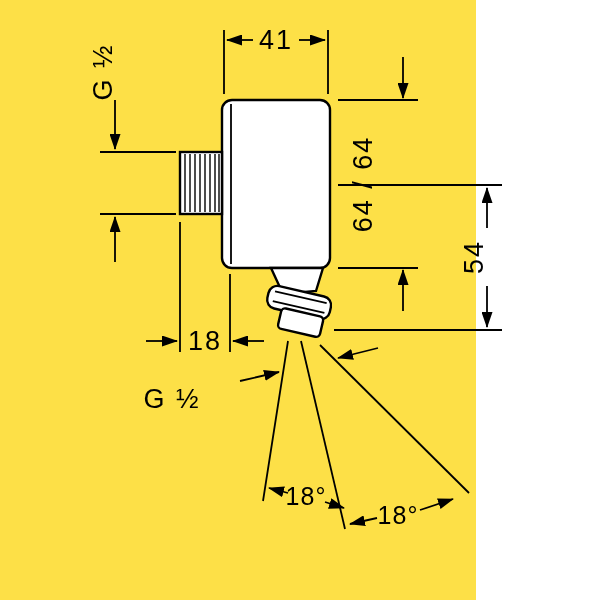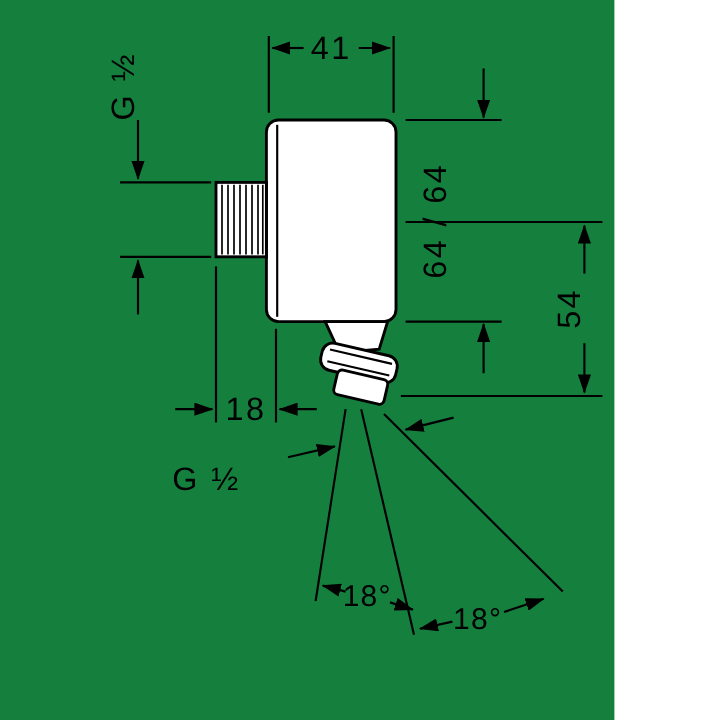--- a/index.html
+++ b/index.html
@@ -4,23 +4,23 @@
 <style>
   html, body {
     margin: 0;
     padding: 0;
     width: 600px;
     height: 600px;
     background: #ffffff;
     font-family: "Liberation Sans", sans-serif;
   }
   #drawing-wrap {
-    width: 512px;
+    width: 476px;
     height: 600px;
-    background: #15803d;
+    background: #fde047;
   }
   svg text {
     font-family: "Liberation Sans", sans-serif;
     fill: #000000;
   }
   .dim-text {
     font-size: 27px;
     letter-spacing: 2px;
   }
   .dim-text-sm {

